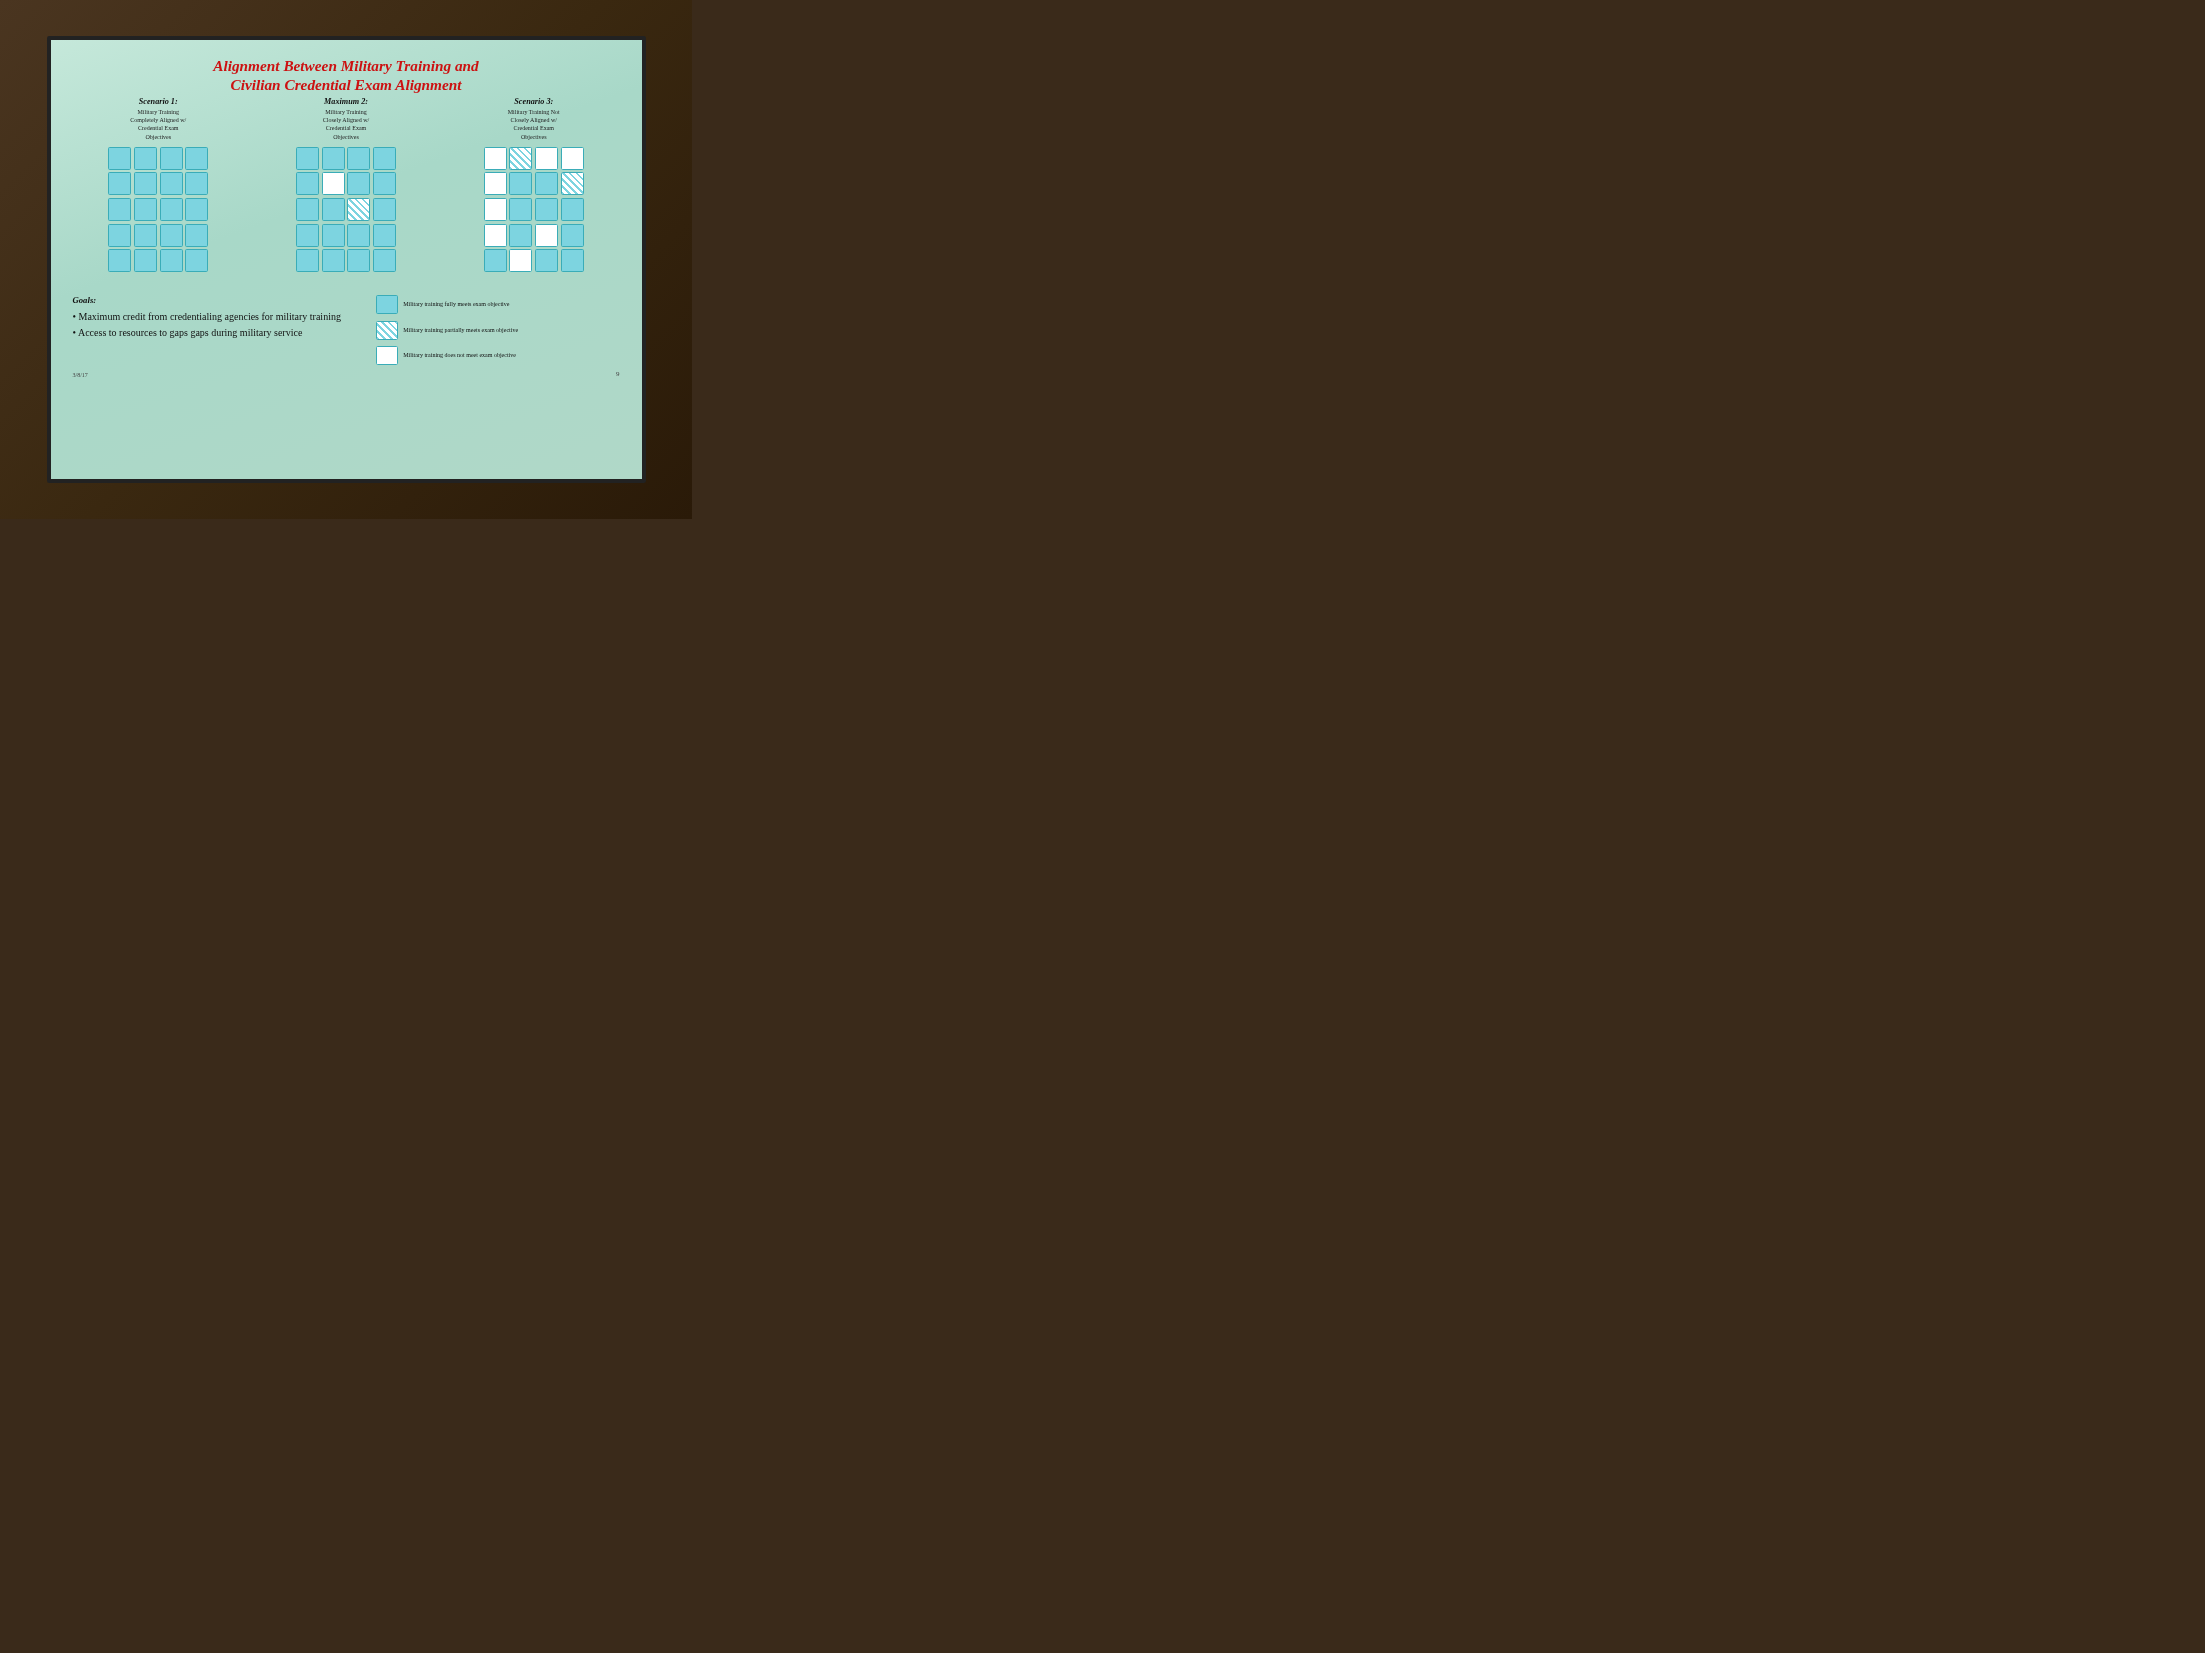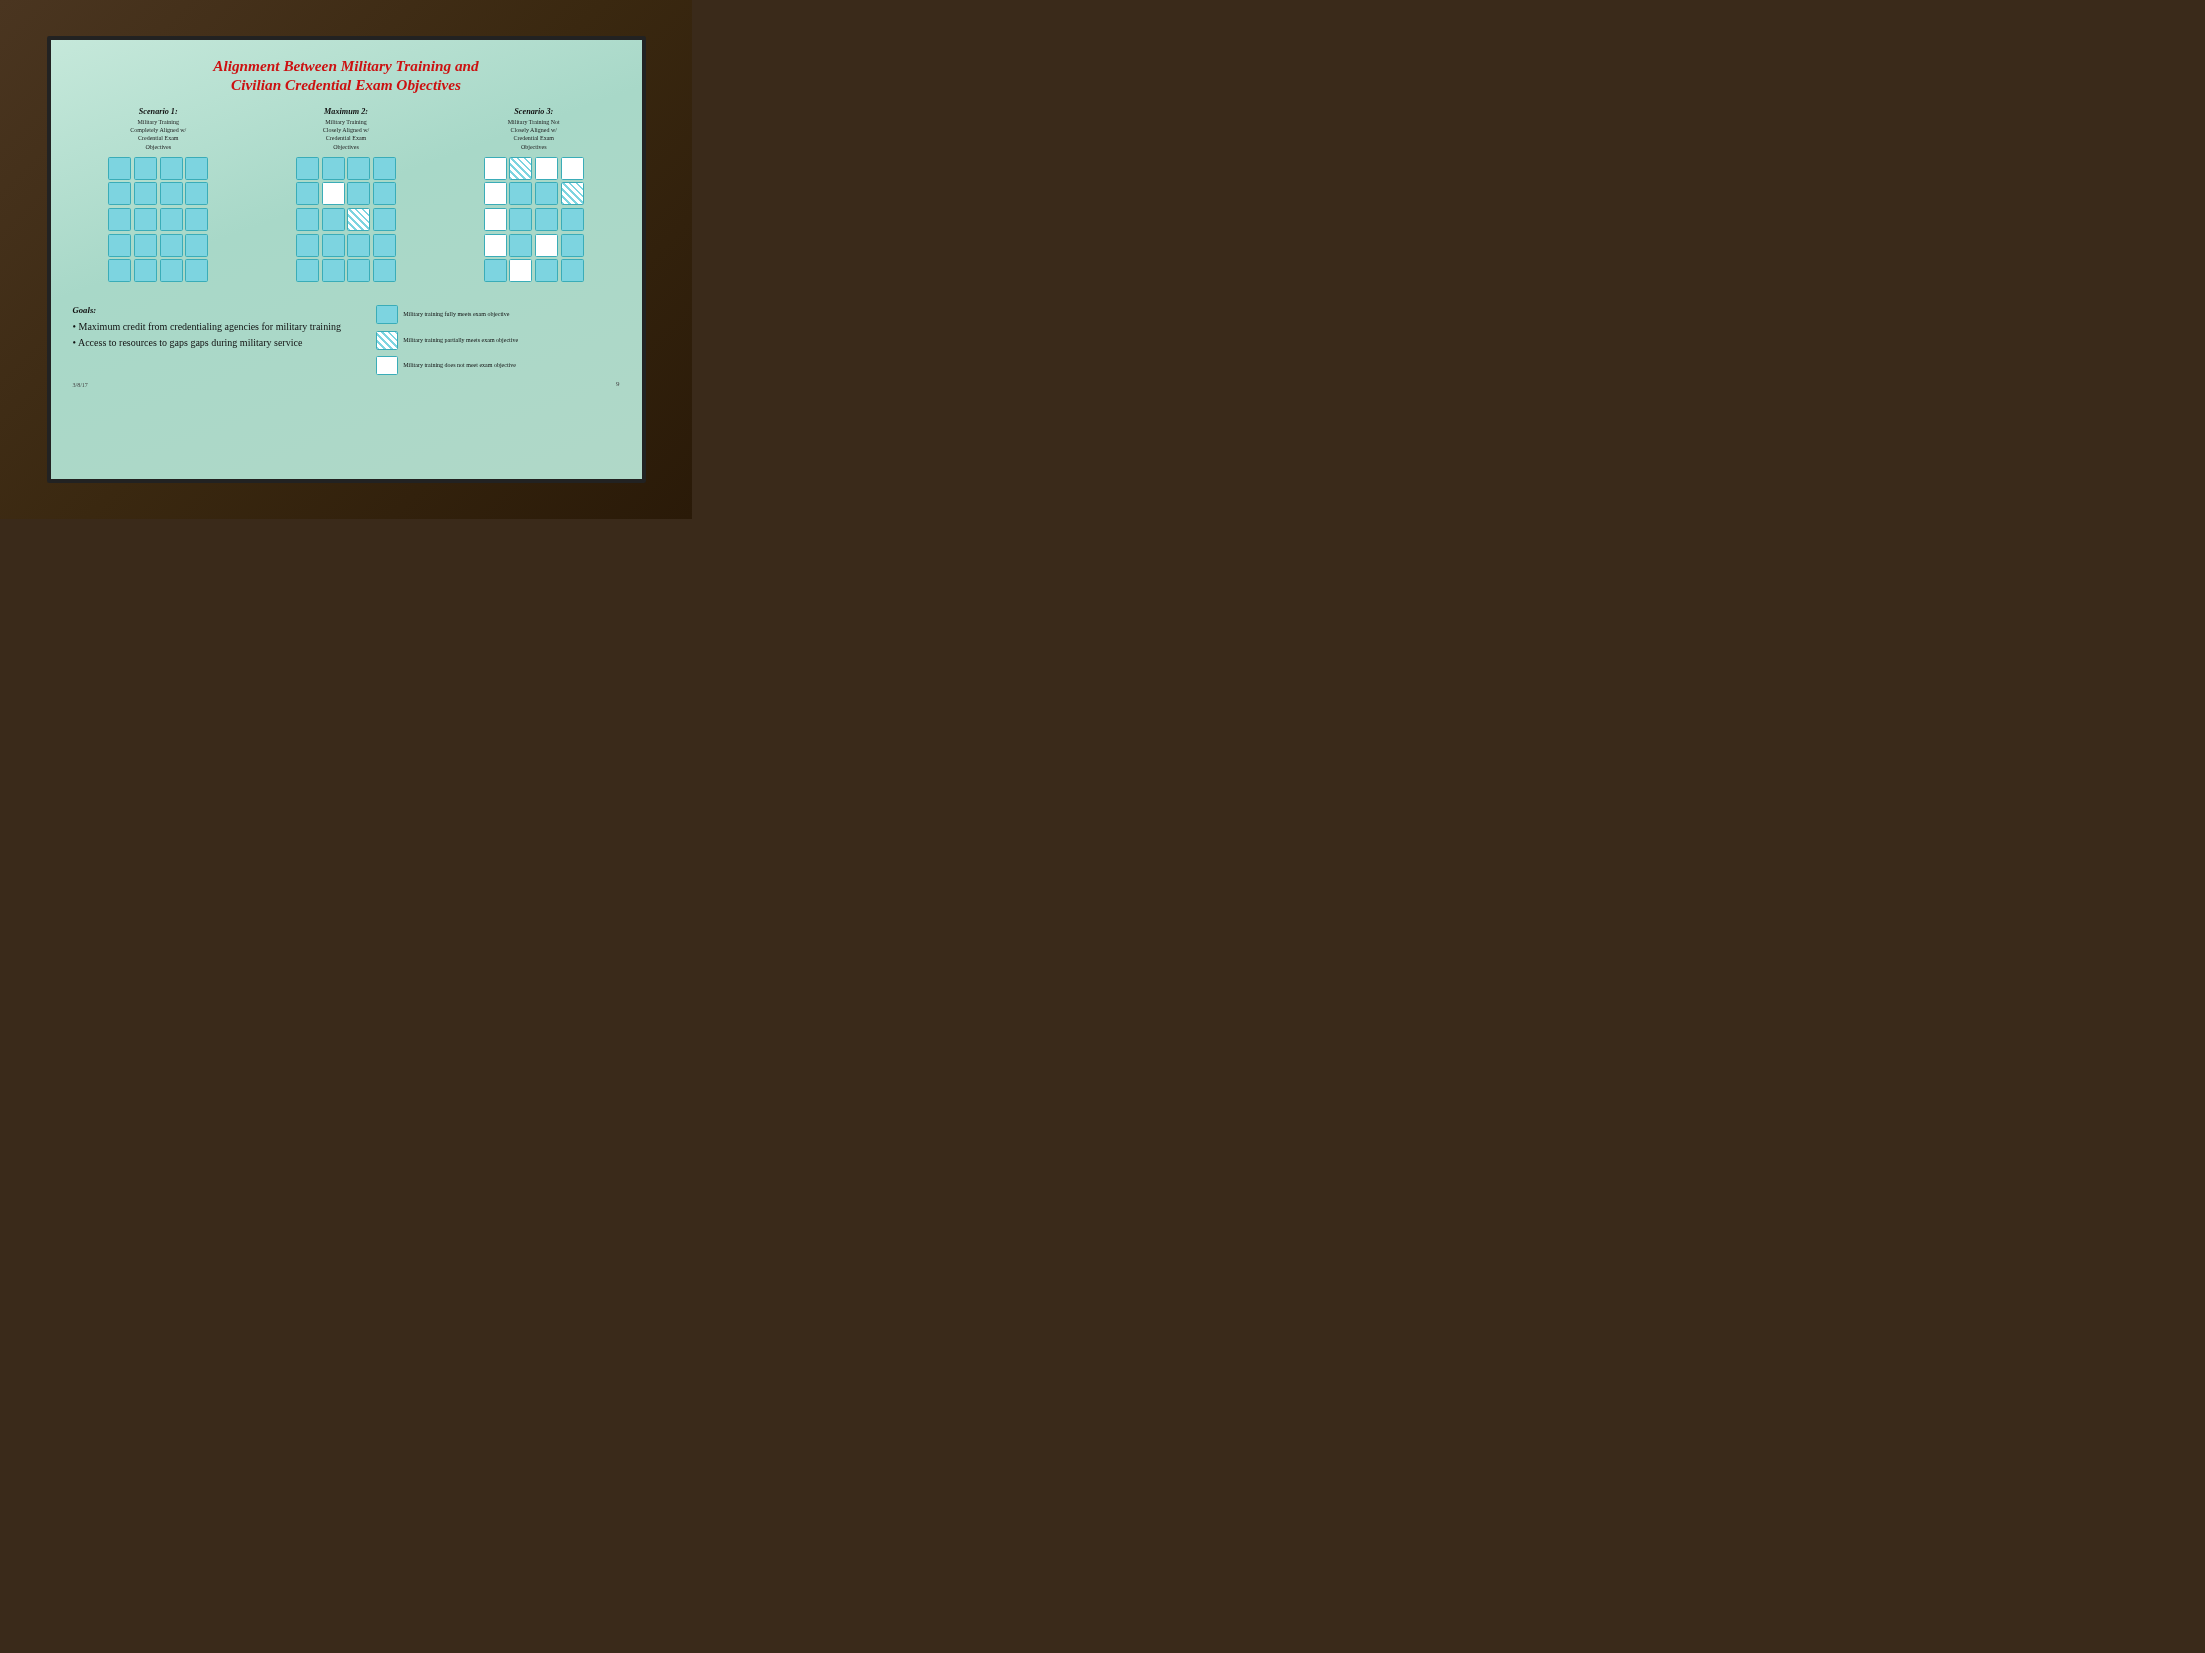--- a/index.html
+++ b/index.html
@@ -34,21 +34,21 @@
       background: linear-gradient(160deg, #c5e8da 0%, #a8d8c8 40%, #b0d8c8 100%);
     }
 
     .slide-title {
       text-align: center;
       color: #cc1111;
       font-style: italic;
       font-weight: bold;
       font-size: 15.3px;
       line-height: 1.25;
-      margin-bottom: 12px;
+      margin-bottom: 2px;
       font-family: Georgia, serif;
     }
 
     .scenarios-row {
       display: flex;
       gap: 16.3px;
       margin-bottom: 11px;
     }
 
     .scenario {
@@ -223,21 +223,21 @@
   </style>
 </head>
 <body>
 
 <div class="room-bg"></div>
 
 <div class="screen-frame">
 
   <div class="slide-title">
     <span>Alignment Between Military Training and</span><br>
-    <span>Civilian Credential Exam Objectives</span>
+    <span>Civilian Credential Exam Alignment</span>
   </div>
 
   <div class="scenarios-row">
 
     <div class="scenario">
       <div class="scenario-title">Scenario 1:</div>
       <div class="scenario-desc">Military Training<br>Completely Aligned w/<br>Credential Exam<br>Objectives</div>
       <div class="grid-container">
         <div class="grid-row">
             <div class="cell cell-filled"></div>

